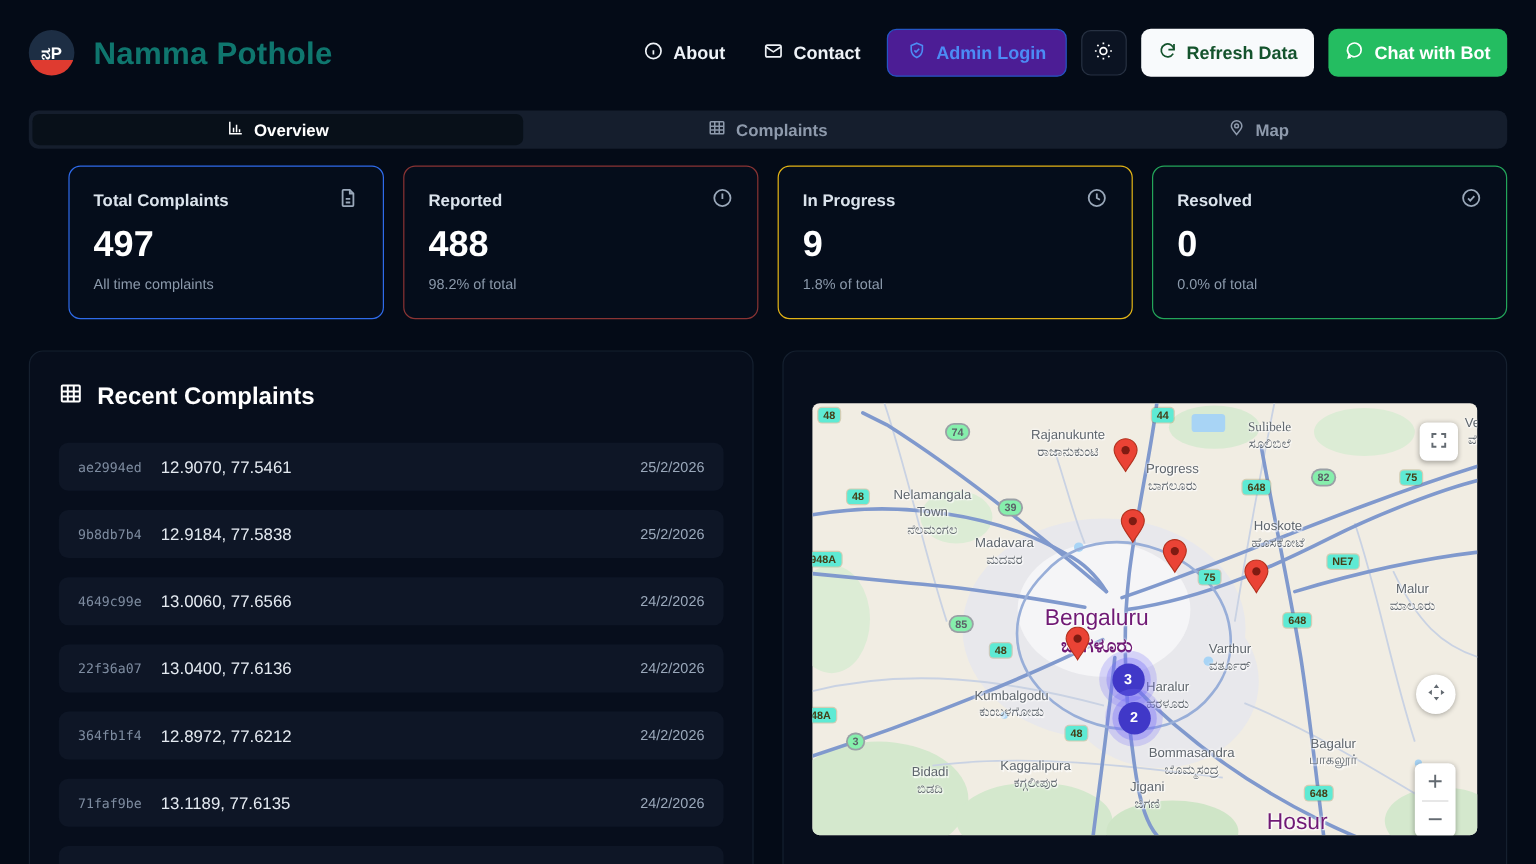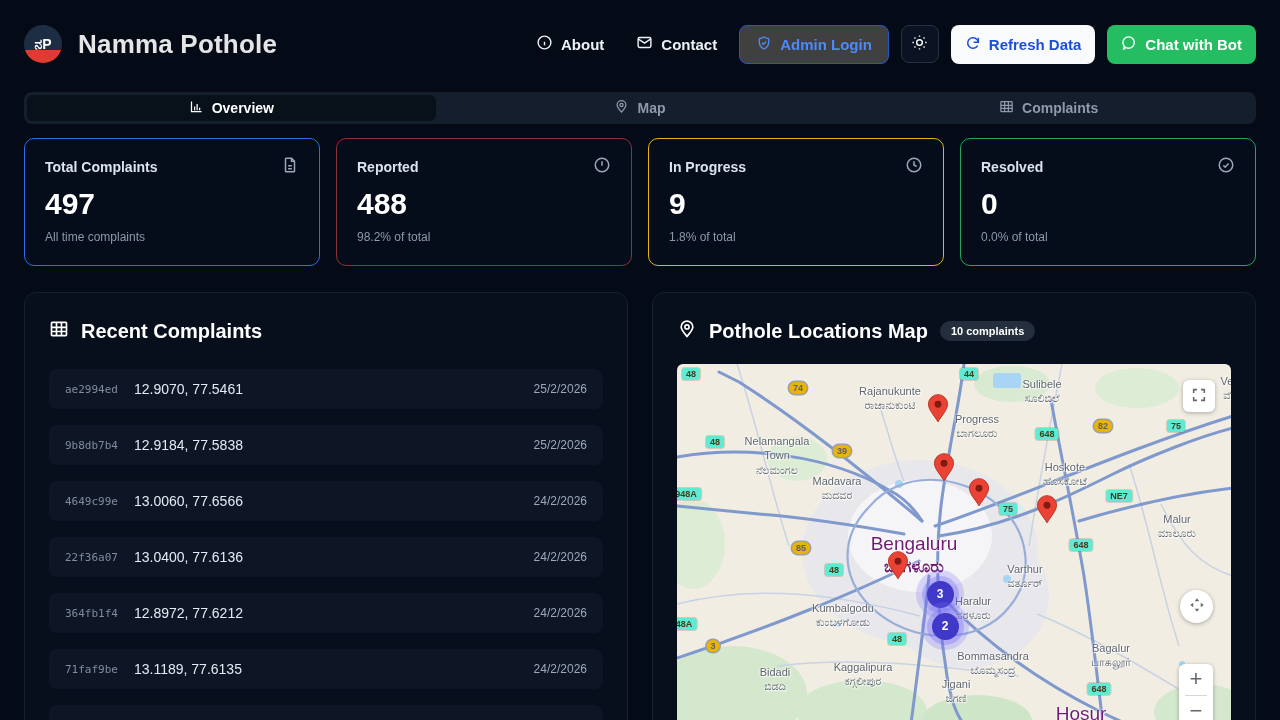--- a/index.html
+++ b/index.html
@@ -5,28 +5,28 @@
   *{margin:0;padding:0;box-sizing:border-box}
   html,body{width:1280px;height:720px;overflow:hidden}
   body{background:#040b17;font-family:"Liberation Sans",sans-serif;color:#e8edf4;position:relative}
   button{font-family:inherit;cursor:pointer}
 
   
   .topbar{height:88px;display:flex;align-items:center;justify-content:space-between;padding:0 24px}
   .brand{display:flex;align-items:center;gap:16px}
   .logo{width:38px;height:38px;border-radius:50%;background:linear-gradient(#1d2e44 0 66%,#df3b30 66% 100%);
         display:flex;align-items:center;justify-content:center;font-weight:bold;font-size:14px;color:#fff;flex:0 0 auto}
-  .app-title{font-size:26px;font-weight:800;color:#e5e5e5;letter-spacing:.2px}
+  .app-title{font-size:26px;font-weight:800;color:#0f766e;letter-spacing:.2px}
   .actions{display:flex;align-items:center;gap:12px}
   .navlink{display:flex;align-items:center;gap:8px;font-size:15px;font-weight:700;color:#eef2f7;background:none;border:none;padding:8px 10px}
-  .btn-admin{display:flex;align-items:center;gap:8px;background:#404040;border:1px solid #2456c4;color:#4c8bf5;
+  .btn-admin{display:flex;align-items:center;gap:8px;background:#4c1d95;border:1px solid #2456c4;color:#4c8bf5;
              border-radius:8px;padding:9px 16px;font-size:15px;font-weight:700}
   .btn-theme{width:38px;height:38px;border-radius:8px;border:1px solid #273142;background:#0b1322;color:#fff;
              display:flex;align-items:center;justify-content:center}
-  .btn-refresh{display:flex;align-items:center;gap:8px;background:#f8fafc;color:#1d4ed8;border:none;border-radius:8px;
+  .btn-refresh{display:flex;align-items:center;gap:8px;background:#f8fafc;color:#14532d;border:none;border-radius:8px;
                padding:10px 14px;font-size:15px;font-weight:700}
   .btn-chat{display:flex;align-items:center;gap:8px;background:#24bd61;color:#fff;border:none;border-radius:8px;
             padding:10px 14px;font-size:15px;font-weight:700}
 
   
   .tabbar{margin:4px 24px 0;height:32px;background:#151e2d;border-radius:8px;display:grid;grid-template-columns:1fr 1fr 1fr;padding:3px}
   .tab{display:flex;align-items:center;justify-content:center;gap:8px;font-size:14px;font-weight:700;color:#8e9aac;
        background:transparent;border:none;border-radius:6px}
   .tab.active{background:#081019;color:#fff}
 
@@ -54,21 +54,21 @@
   .map{position:relative;margin-top:19px;width:100%;height:360px;border-radius:6px;overflow:hidden;background:#f1ede3}
   .map svg.base{position:absolute;inset:0}
   .mlabel{position:absolute;transform:translateX(-50%);text-align:center;font-size:11px;color:#5f666d;line-height:1.3;
           white-space:nowrap;text-shadow:0 0 2px #fff,0 0 3px #fff,1px 1px 1px #fff}
   .mlabel div:nth-child(2){font-size:11px}
   .mlabel.big{font-size:19px;color:#701a75;font-weight:500}
   .mlabel.big div:nth-child(2){font-size:16px;font-weight:600}
   .shield{position:absolute;transform:translate(-50%,-50%);font-size:9px;font-weight:700;padding:1px 4px;border-radius:3px;
           box-shadow:0 0 0 1px rgba(120,110,40,.25)}
   .shield.yellow{background:#5eead4;color:#453e17}
-  .shield.white{background:#eab308;color:#5b6168;border-radius:6px;box-shadow:0 0 0 1.5px #9aa0a6}
+  .shield.white{background:#86efac;color:#5b6168;border-radius:6px;box-shadow:0 0 0 1.5px #9aa0a6}
   .pin{position:absolute;transform:translate(-50%,-100%)}
   .cluster{position:absolute;transform:translate(-50%,-50%);width:48px;height:48px;border-radius:50%;
            background:rgba(118,110,248,.25);display:flex;align-items:center;justify-content:center}
   .cluster .core{width:27px;height:27px;border-radius:50%;background:#4038c8;color:#fff;font-size:12px;font-weight:700;
                  display:flex;align-items:center;justify-content:center;box-shadow:0 0 0 5px rgba(118,110,248,.35)}
   .map-btn{position:absolute;background:#fff;color:#636a71;display:flex;align-items:center;justify-content:center;
            border:none;box-shadow:0 1px 4px rgba(0,0,0,.3)}
   .fs-btn{right:16px;top:16px;width:32px;height:32px;border-radius:6px}
   .pan-btn{right:18px;top:226px;width:33px;height:33px;border-radius:50%}
   .zoomctl{position:absolute;right:18px;top:300px;width:34px;height:62px;background:#fff;border-radius:6px;
@@ -135,36 +135,36 @@
 <div class="tabbar">
   <button class="tab active">
     <span><svg width="15" height="15" viewBox="0 0 24 24" fill="none" stroke="currentColor" stroke-width="2">
           <path d="M4 4v16h16"></path>
           <path d="M9 18v-6M13 18V8M17 18v-4"></path>
         </svg></span>
     <span>Overview</span>
   </button>
   <button class="tab">
     <span><svg width="15" height="15" viewBox="0 0 24 24" fill="none" stroke="currentColor" stroke-width="2">
+          <rect x="3" y="4" width="18" height="16" rx="1"></rect>
+          <path d="M3 10h18M3 15h18M9 4v16M15 4v16"></path>
+        </svg></span>
+    <span>Complaints</span>
+  </button>
+  <button class="tab">
+    <span><svg width="15" height="15" viewBox="0 0 24 24" fill="none" stroke="currentColor" stroke-width="2">
           <path d="M12 21c-4-5-7-8.3-7-11.5a7 7 0 1 1 14 0C19 12.7 16 16 12 21z"></path>
           <circle cx="12" cy="9.5" r="2.5"></circle>
         </svg></span>
     <span>Map</span>
   </button>
-  <button class="tab">
-    <span><svg width="15" height="15" viewBox="0 0 24 24" fill="none" stroke="currentColor" stroke-width="2">
-          <rect x="3" y="4" width="18" height="16" rx="1"></rect>
-          <path d="M3 10h18M3 15h18M9 4v16M15 4v16"></path>
-        </svg></span>
-    <span>Complaints</span>
-  </button>
 </div>
 
 <section class="stats">
-  <div class="stat-card" style="border-color: rgb(47, 107, 234);">
+  <div class="stat-card" style="border-color: rgb(47, 107, 234); margin-left: 33px;">
     <div class="stat-head">
       <span>Total Complaints</span>
       <span><svg width="18" height="18" viewBox="0 0 24 24" fill="none" stroke="currentColor" stroke-width="2">
             <path d="M14 3H7a1 1 0 0 0-1 1v16a1 1 0 0 0 1 1h10a1 1 0 0 0 1-1V7z"></path>
             <path d="M14 3v4h4M9.5 13h5M9.5 17h5"></path>
           </svg></span>
     </div>
     <div class="stat-value">497</div>
     <div class="stat-sub">All time complaints</div>
   </div>
@@ -247,28 +247,20 @@
         </div>
         <div class="crow">
           <span class="cid">1e4091d4</span>
           <span class="ccoords">12.9906, 77.6037</span>
           <span class="cdate">24/2/2026</span>
         </div>
       </div>
   </div>
 
   <div class="panel">
-    <div class="panel-title">
-      <span><svg width="20" height="20" viewBox="0 0 24 24" fill="none" stroke="currentColor" stroke-width="2">
-            <path d="M12 21c-4-5-7-8.3-7-11.5a7 7 0 1 1 14 0C19 12.7 16 16 12 21z"></path>
-            <circle cx="12" cy="9.5" r="2.5"></circle>
-          </svg></span>
-      <span>Pothole Locations Map</span>
-      <span class="badge">10 complaints</span>
-    </div>
 
     <div class="map">
       <svg class="base" width="556" height="360" viewBox="0 0 556 360">
 
         <ellipse cx="55" cy="330" rx="75" ry="48" fill="#d4e8cd"></ellipse>
         <ellipse cx="185" cy="348" rx="65" ry="32" fill="#d4e8cd"></ellipse>
         <ellipse cx="300" cy="357" rx="55" ry="26" fill="#cfe5c7"></ellipse>
         <ellipse cx="16" cy="180" rx="32" ry="45" fill="#dcecd5"></ellipse>
         <ellipse cx="335" cy="20" rx="38" ry="18" fill="#d9ead2"></ellipse>
         <ellipse cx="525" cy="348" rx="48" ry="28" fill="#d4e8cd"></ellipse>
@@ -326,21 +318,21 @@
         </button>
       <div class="zoomctl">
         <button class="zbtn">+</button>
         <div class="zdiv"></div>
         <button class="zbtn">−</button>
       </div>
     <div class="mlabel" style="left: 213px; top: 20px;">
           <div>Rajanukunte</div>
           <div>ರಾಜಾನುಕುಂಟಿ</div>
         </div>
-        <div class="mlabel" style="left: 365px; top: 13px;">
+        <div class="mlabel" style="left: 381px; top: 13px; font-family: Liberation Serif, serif;">
           <div>Sulibele</div>
           <div>ಸೂಲಿಬಿಲೆ</div>
         </div>
         <div class="mlabel" style="left: 550px; top: 10px;">
           <div>Ve</div>
           <div>ವೆ</div>
         </div>
         <div class="mlabel" style="left: 300px; top: 48px;">
           <div>Progress</div>
           <div>ಬಾಗಲೂರು</div>

